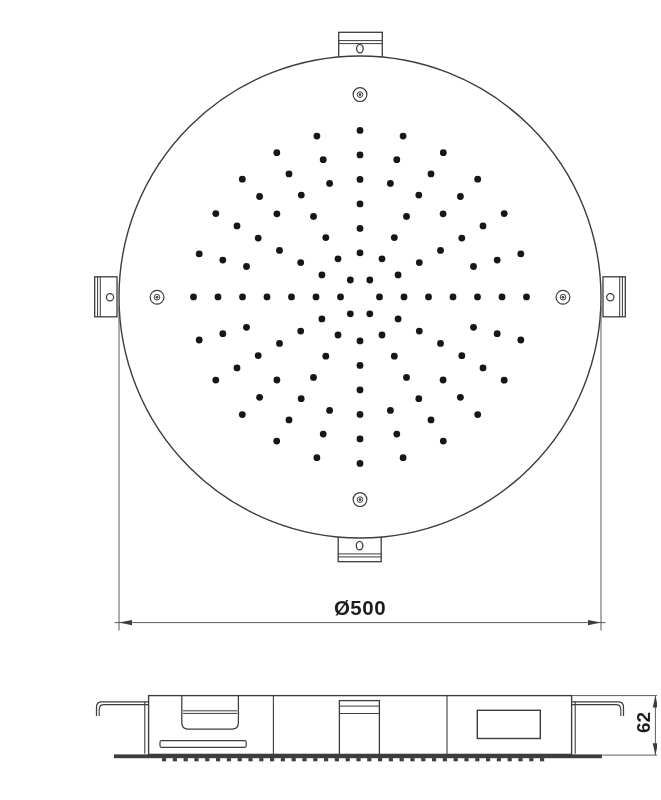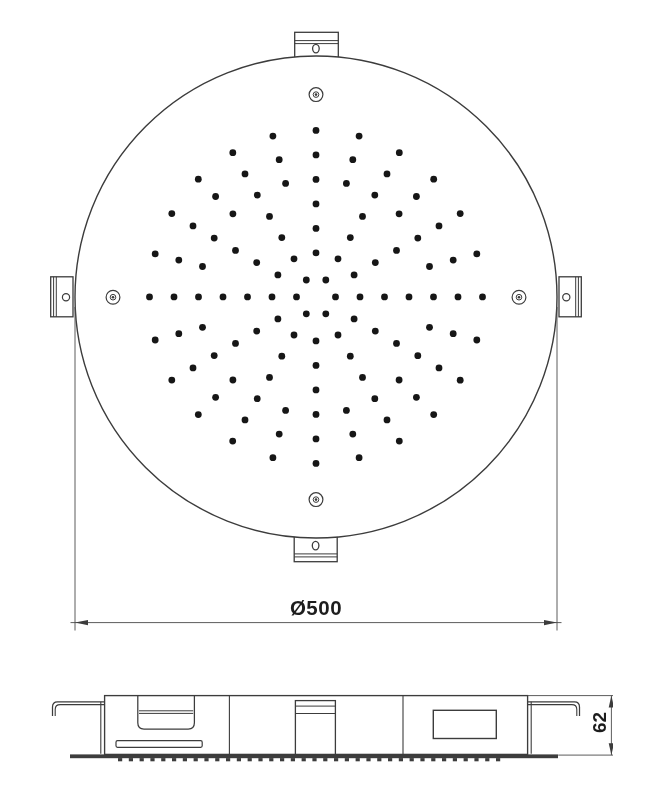--- a/index.html
+++ b/index.html
@@ -5,21 +5,21 @@
   :root{
     --line:#3c3c3c;
     --dot:#161616;
     --base:#3d3d3d;
     --bg:#ffffff;
     --text:#1d1d1d;
   }
   html,body{margin:0;padding:0;background:var(--bg);}
   .page{
     width:613px;height:800px;background:var(--bg);
-    position:relative;overflow:hidden;
+    position:relative;overflow:hidden;margin-left:44px;
   }
   svg{display:block;}
   .ln{stroke:var(--line);fill:none;}
   .fw{fill:#ffffff;stroke:var(--line);}
   .arr{fill:var(--line);stroke:none;}
   .dim{stroke:#4a4a4a;fill:none;}
   #nozzle-dots circle{fill:var(--dot);}
   #nozzle-strip rect{fill:var(--base);}
   .baseplate{fill:var(--base);stroke:none;}
   text{

